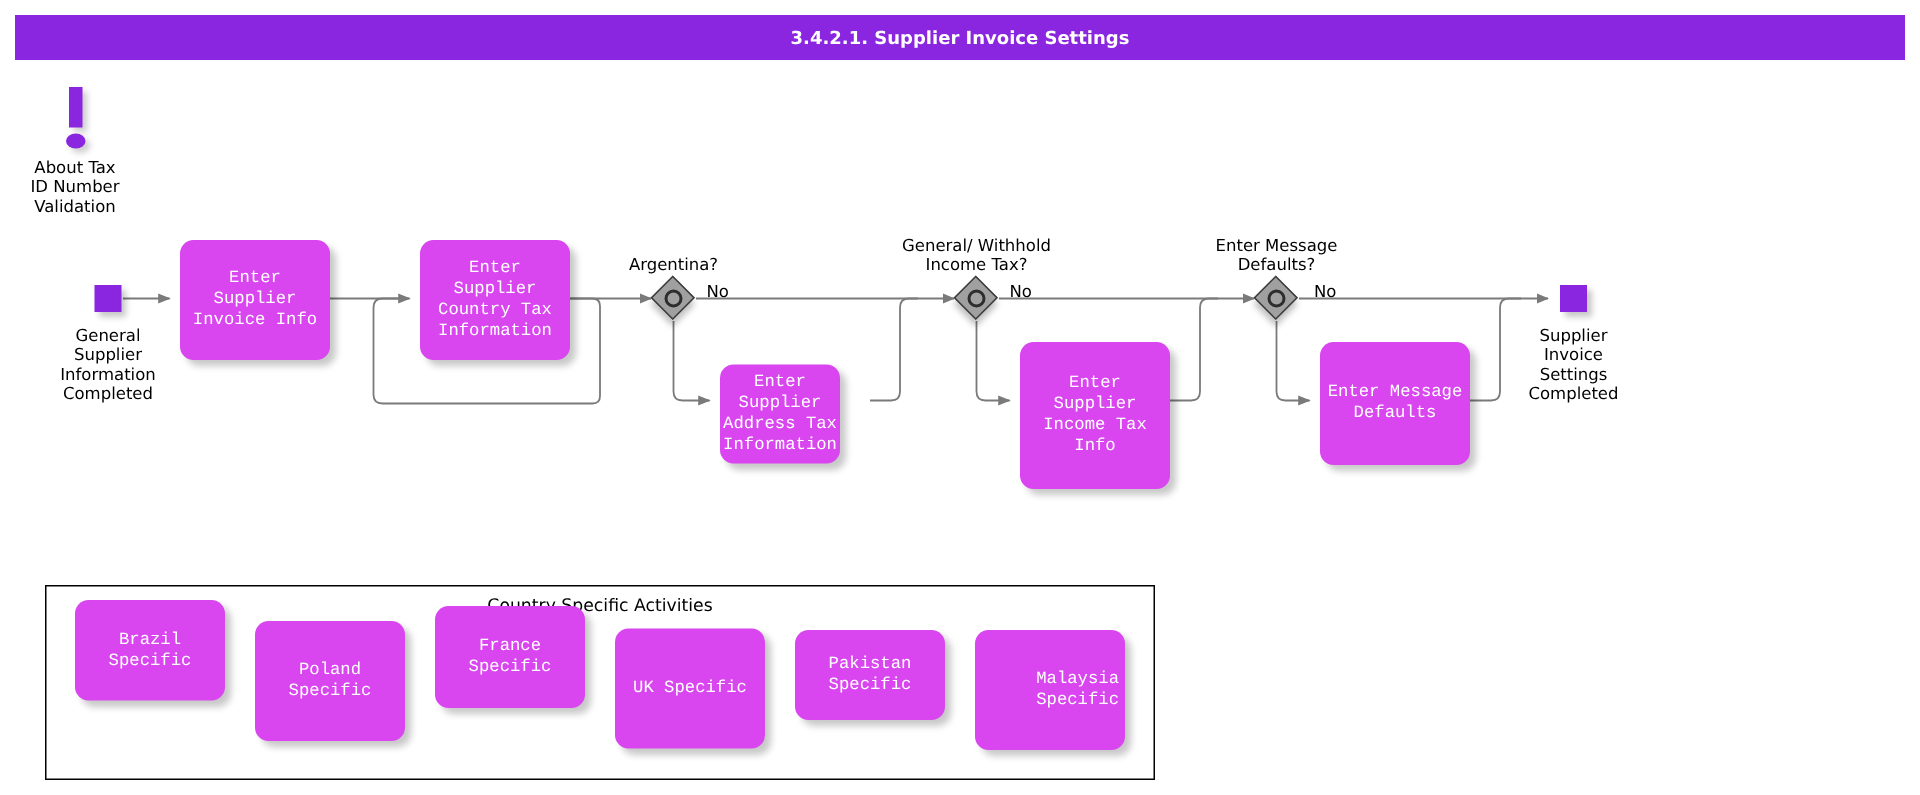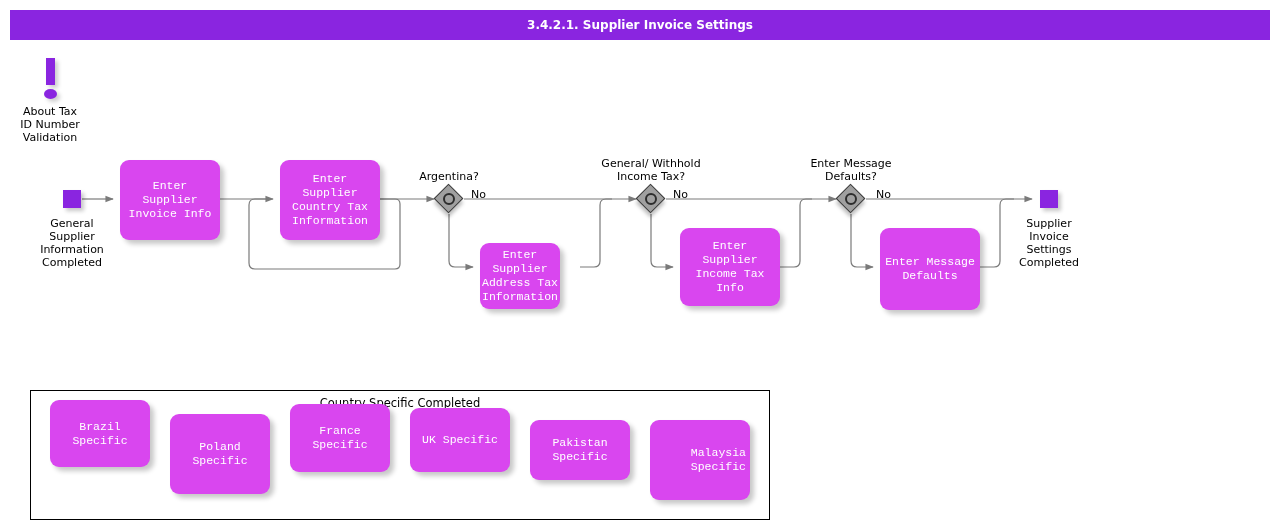--- a/index.html
+++ b/index.html
@@ -233,21 +233,21 @@
 Country Tax
 Information</span>
 </div>
 
 <div class="task" style="left:480px; top:243px; width:80px; height:66px;">
   <span>Enter Supplier
 Address Tax
 Information</span>
 </div>
 
-<div class="task" style="left:680px; top:228px; width:100px; height:78px;">
+<div class="task" style="left:680px; top:228px; width:100px; height:98px;">
   <span>Enter Supplier
 Income Tax Info</span>
 </div>
 
 <div class="task" style="left:880px; top:228px; width:100px; height:82px;">
   <span>Enter Message
 Defaults</span>
 </div>
 
 <div class="gateway" style="left:434px; top:184px;">
@@ -273,32 +273,32 @@
 Defaults?</div>
 <div class="flow-label" style="left:876px; top:188px;">No</div>
 
 <div class="event-square" style="left:1040px; top:190px;"></div>
 <div class="label" style="left:999px; top:217px; width:100px;">Supplier
 Invoice
 Settings
 Completed</div>
 
 <div id="group-box"></div>
-<div id="group-title">Country Specific Completed</div>
+<div id="group-title">Country Specific Activities</div>
 
 <div class="task" style="left:50px; top:400px; width:100px; height:67px;">
   <span>Brazil Specific</span>
 </div>
 <div class="task" style="left:170px; top:414px; width:100px; height:80px;">
   <span>Poland Specific</span>
 </div>
 <div class="task" style="left:290px; top:404px; width:100px; height:68px;">
   <span>France Specific</span>
 </div>
-<div class="task" style="left:410px; top:408px; width:100px; height:64px;">
+<div class="task" style="left:410px; top:419px; width:100px; height:80px;">
   <span>UK Specific</span>
 </div>
 <div class="task" style="left:530px; top:420px; width:100px; height:60px;">
   <span>Pakistan Specific</span>
 </div>
 <div class="task" style="left:650px; top:420px; width:100px; height:80px;text-align:right;">
   <span>Malaysia
 Specific</span>
 </div>
 

